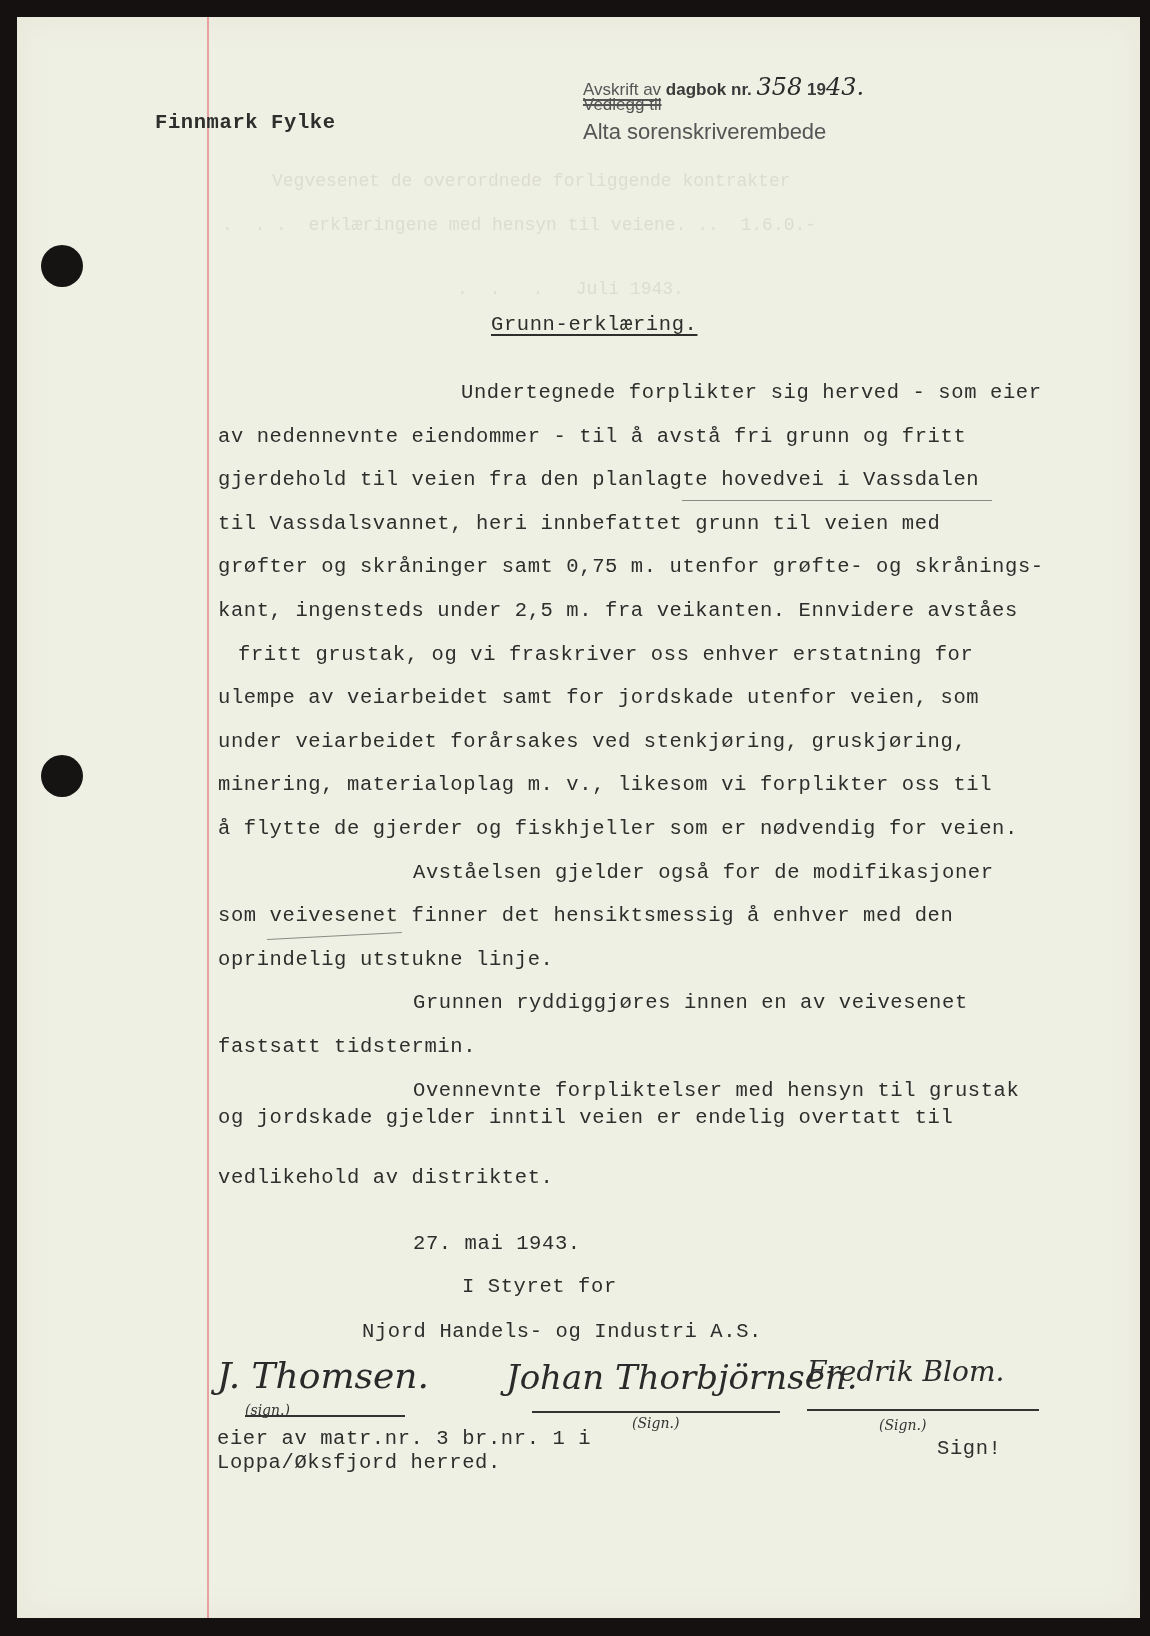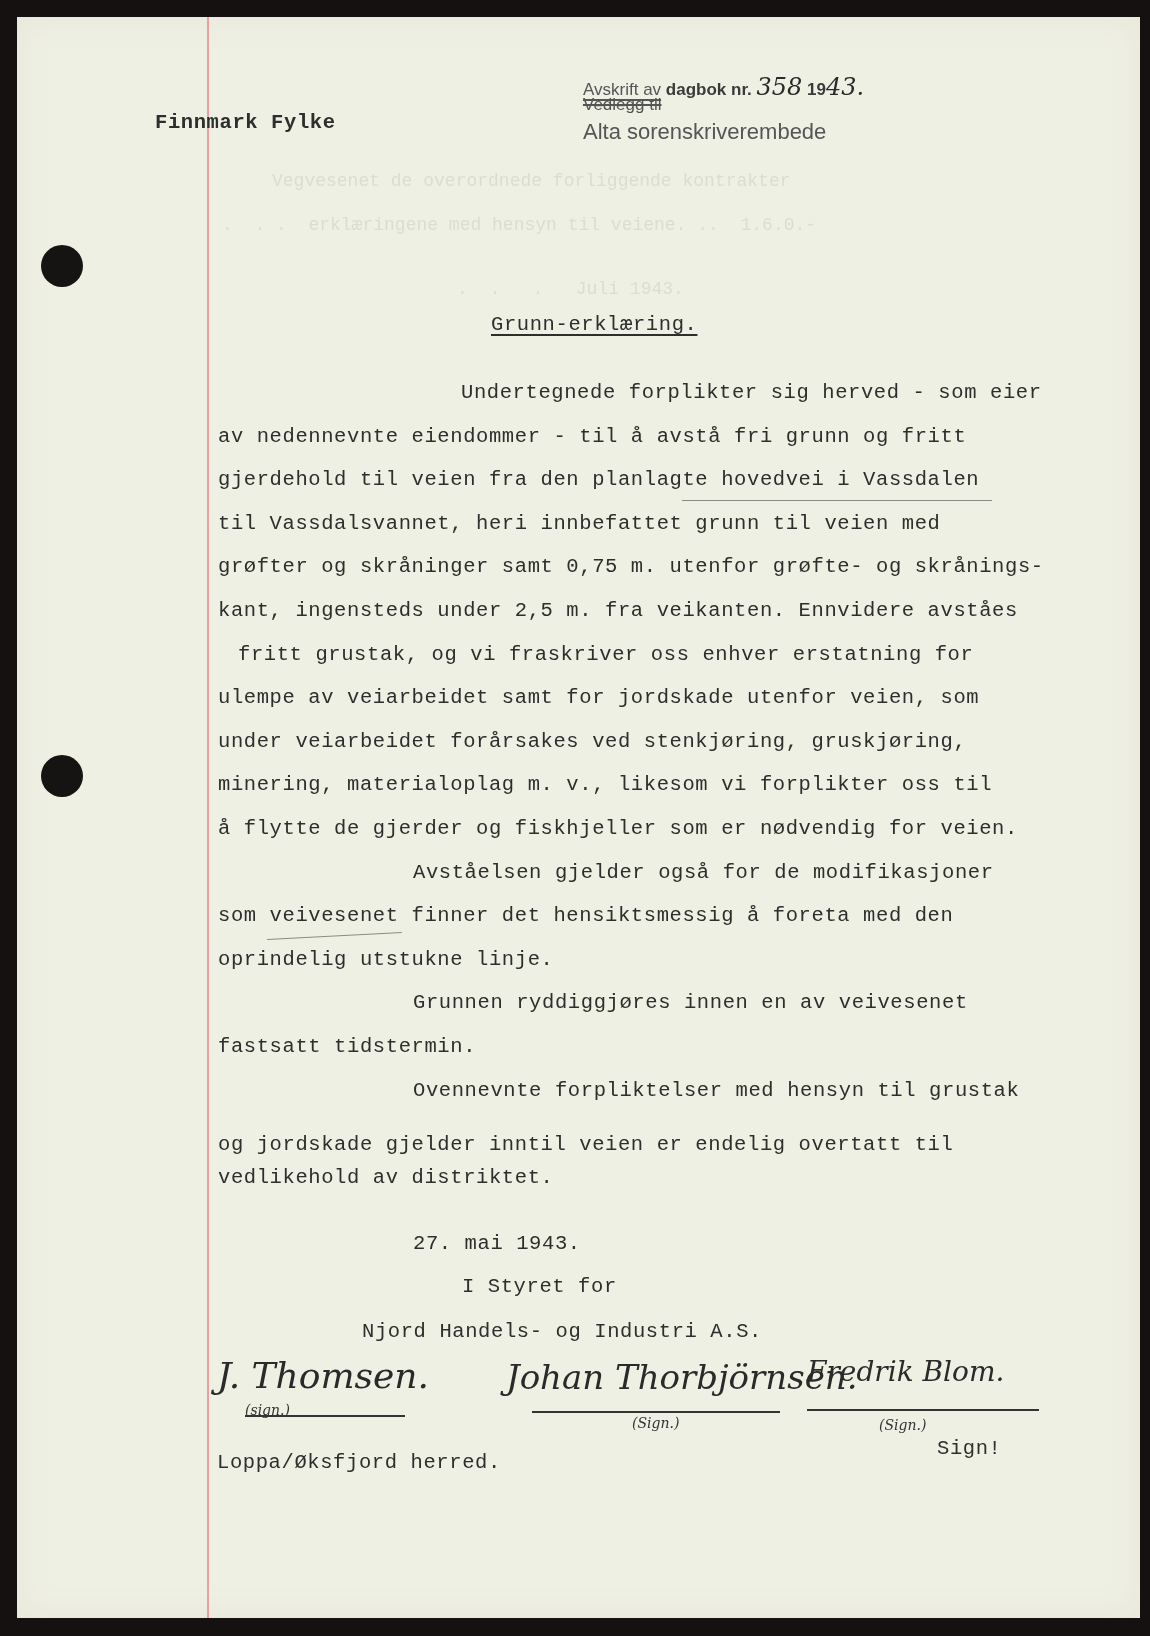--- a/index.html
+++ b/index.html
@@ -67,26 +67,26 @@
       <div class="tw" style="left: 201px; top: 451.2px;">gjerdehold til veien fra den planlagte hovedvei i Vassdalen</div>
       <div class="tw" style="left: 201px; top: 494.8px;">til Vassdalsvannet, heri innbefattet grunn til veien med</div>
       <div class="tw" style="left: 201px; top: 538.4px;">grøfter og skråninger samt 0,75 m. utenfor grøfte- og skrånings-</div>
       <div class="tw" style="left: 201px; top: 582px;">kant, ingensteds under 2,5 m. fra veikanten. Ennvidere avståes</div>
       <div class="tw" style="left: 201px; top: 625.6px; margin-left: 20px;">fritt grustak, og vi fraskriver oss enhver erstatning for</div>
       <div class="tw" style="left: 201px; top: 669.2px;">ulempe av veiarbeidet samt for jordskade utenfor veien, som</div>
       <div class="tw" style="left: 201px; top: 712.8px;">under veiarbeidet forårsakes ved stenkjøring, gruskjøring,</div>
       <div class="tw" style="left: 201px; top: 756.4px;">minering, materialoplag m. v., likesom vi forplikter oss til</div>
       <div class="tw" style="left: 201px; top: 800px;">å flytte de gjerder og fiskhjeller som er nødvendig for veien.</div>
       <div class="tw" style="left: 396px; top: 843.6px;">Avståelsen gjelder også for de modifikasjoner</div>
-      <div class="tw" style="left: 201px; top: 887.2px;">som veivesenet finner det hensiktsmessig å foreta med den</div>
+      <div class="tw" style="left: 201px; top: 887.2px;">som veivesenet finner det hensiktsmessig å enhver med den</div>
       <div class="tw" style="left: 201px; top: 930.8px;">oprindelig utstukne linje.</div>
       <div class="tw" style="left: 396px; top: 974.4px;">Grunnen ryddiggjøres innen en av veivesenet</div>
       <div class="tw" style="left: 201px; top: 1018px;">fastsatt tidstermin.</div>
       <div class="tw" style="left: 396px; top: 1061.6px;">Ovennevnte forpliktelser med hensyn til grustak</div>
-      <div class="tw" style="left: 201px; top: 1116px;">og jordskade gjelder inntil veien er endelig overtatt til</div>
+      <div class="tw" style="left: 201px; top: 1089px;">og jordskade gjelder inntil veien er endelig overtatt til</div>
       <div class="tw" style="left: 201px; top: 1148.8px;">vedlikehold av distriktet.</div>
     </div>
 
   <div class="pencil" style="left:665px; top:483px; width:310px;"></div>
   <div class="pencil" style="left:250px; top:922px; width:135px; transform:rotate(-3deg);"></div>
 
   <div class="tw" style="left:396px; top:1215px;">27. mai 1943.</div>
   <div class="tw" style="left:445px; top:1258px;">I Styret for</div>
   <div class="tw" style="left:345px; top:1303px;">Njord Handels- og Industri A.S.</div>
 
@@ -95,15 +95,16 @@
   <div class="sigline" style="left:228px; top:1398px; width:160px;"></div>
 
   <div class="hand" style="position:absolute; left:489px; top:1340px; font-size:34px;">Johan Thorbjörnsen.</div>
   <div class="sigline" style="left:515px; top:1394px; width:248px;"></div>
   <div class="sign-note" style="left:615px; top:1398px;">(Sign.)</div>
 
   <div class="hand" style="position:absolute; left:790px; top:1338px; font-size:28px;">Fredrik Blom.</div>
   <div class="sigline" style="left:790px; top:1392px; width:232px;"></div>
   <div class="sign-note" style="left:862px; top:1400px;">(Sign.)</div>
 
+  <div class="tw" style="left:200px; top:1410px;">eier av matr.nr. 3 br.nr. 1 i</div>
   <div class="tw" style="left:200px; top:1434px;">Loppa/Øksfjord herred.</div>
   <div class="tw" style="left:920px; top:1420px;">Sign!</div>
 </div>
 
 </body></html>

